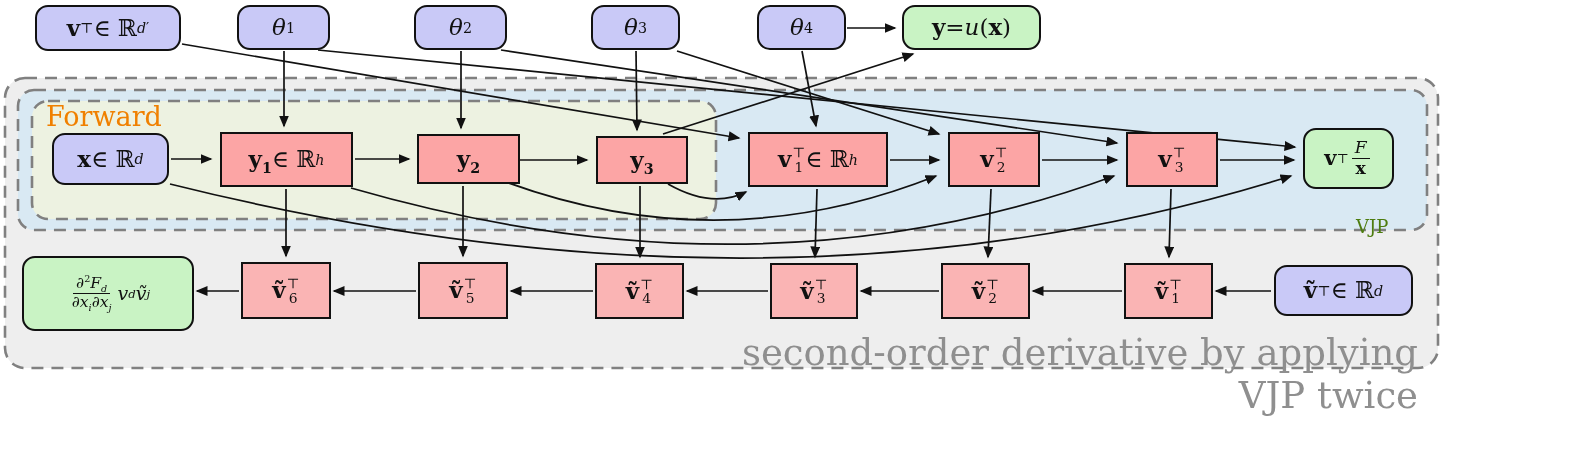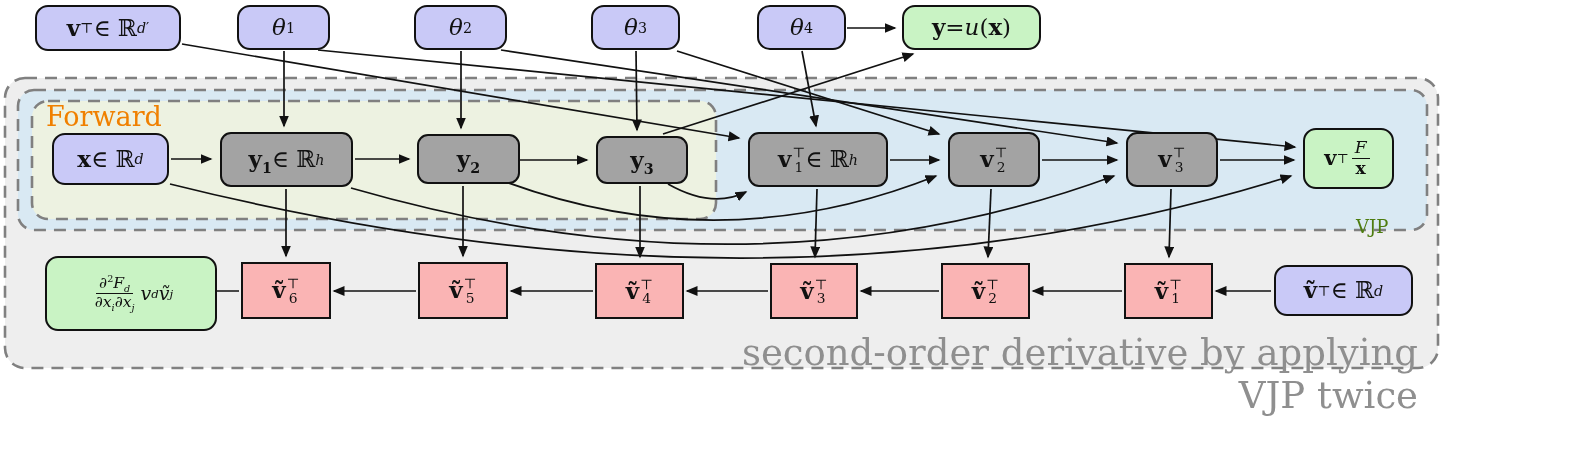--- a/index.html
+++ b/index.html
@@ -19,21 +19,21 @@
     position:absolute;
     display:flex;align-items:center;justify-content:center;
     border:2.6px solid #111111;
     box-sizing:border-box;
     font-size:23px;color:#111111;
     text-align:center;line-height:1.05;
     background:#ffffff;
   }
   .round{border-radius:13px;}
   .purple{background:#c9c9f7;}
-  .orange{background:#a3a3a3;border-radius:11px;}
+  .orange{background:#fca5a5;}
   .green{background:#c9f3c4;}
   .pink{background:#fab4b4;}
   .node i{font-style:italic;}
   .node sup{font-size:0.62em;vertical-align:super;line-height:0;}
   .node sub{font-size:0.62em;vertical-align:sub;line-height:0;}
   
   .st{display:inline-flex;flex-direction:column;align-items:center;
       font-size:0.60em;line-height:1.05;vertical-align:-0.55em;margin-left:1px;font-weight:normal;}
   .frac{display:inline-flex;flex-direction:column;align-items:center;
         vertical-align:middle;font-size:0.82em;line-height:1.15;margin:0 3px;}
@@ -146,21 +146,21 @@
     </div>
   <div class="node green round" style="left:1303px;top:128px;width:91px;height:61px;font-size:21px;">
       <b>v</b>
       <sup>⊤</sup>
       <span class="frac">
         <span class="num"><i>F</i></span>
         <span class="den"><b>x</b></span>
       </span>
     </div>
 
-  <div class="node green round" style="left:22px;top:256px;width:172px;height:75px;font-size:19px;margin-left:23px;">
+  <div class="node green round" style="left:22px;top:256px;width:172px;height:75px;font-size:19px;">
       <span class="frac">
         <span class="num"><i>∂</i><sup>2</sup><i>F</i><sub><i>d</i></sub></span>
         <span class="den"><i>∂x</i><sub><i>i</i></sub><i>∂x</i><sub><i>j</i></sub></span>
       </span>
       <i>v</i>
       <sub><i>d</i></sub>
       <i>ṽ</i>
       <sub><i>j</i></sub>
     </div>
   <div class="node pink" style="left:241px;top:262px;width:90px;height:57px;">

